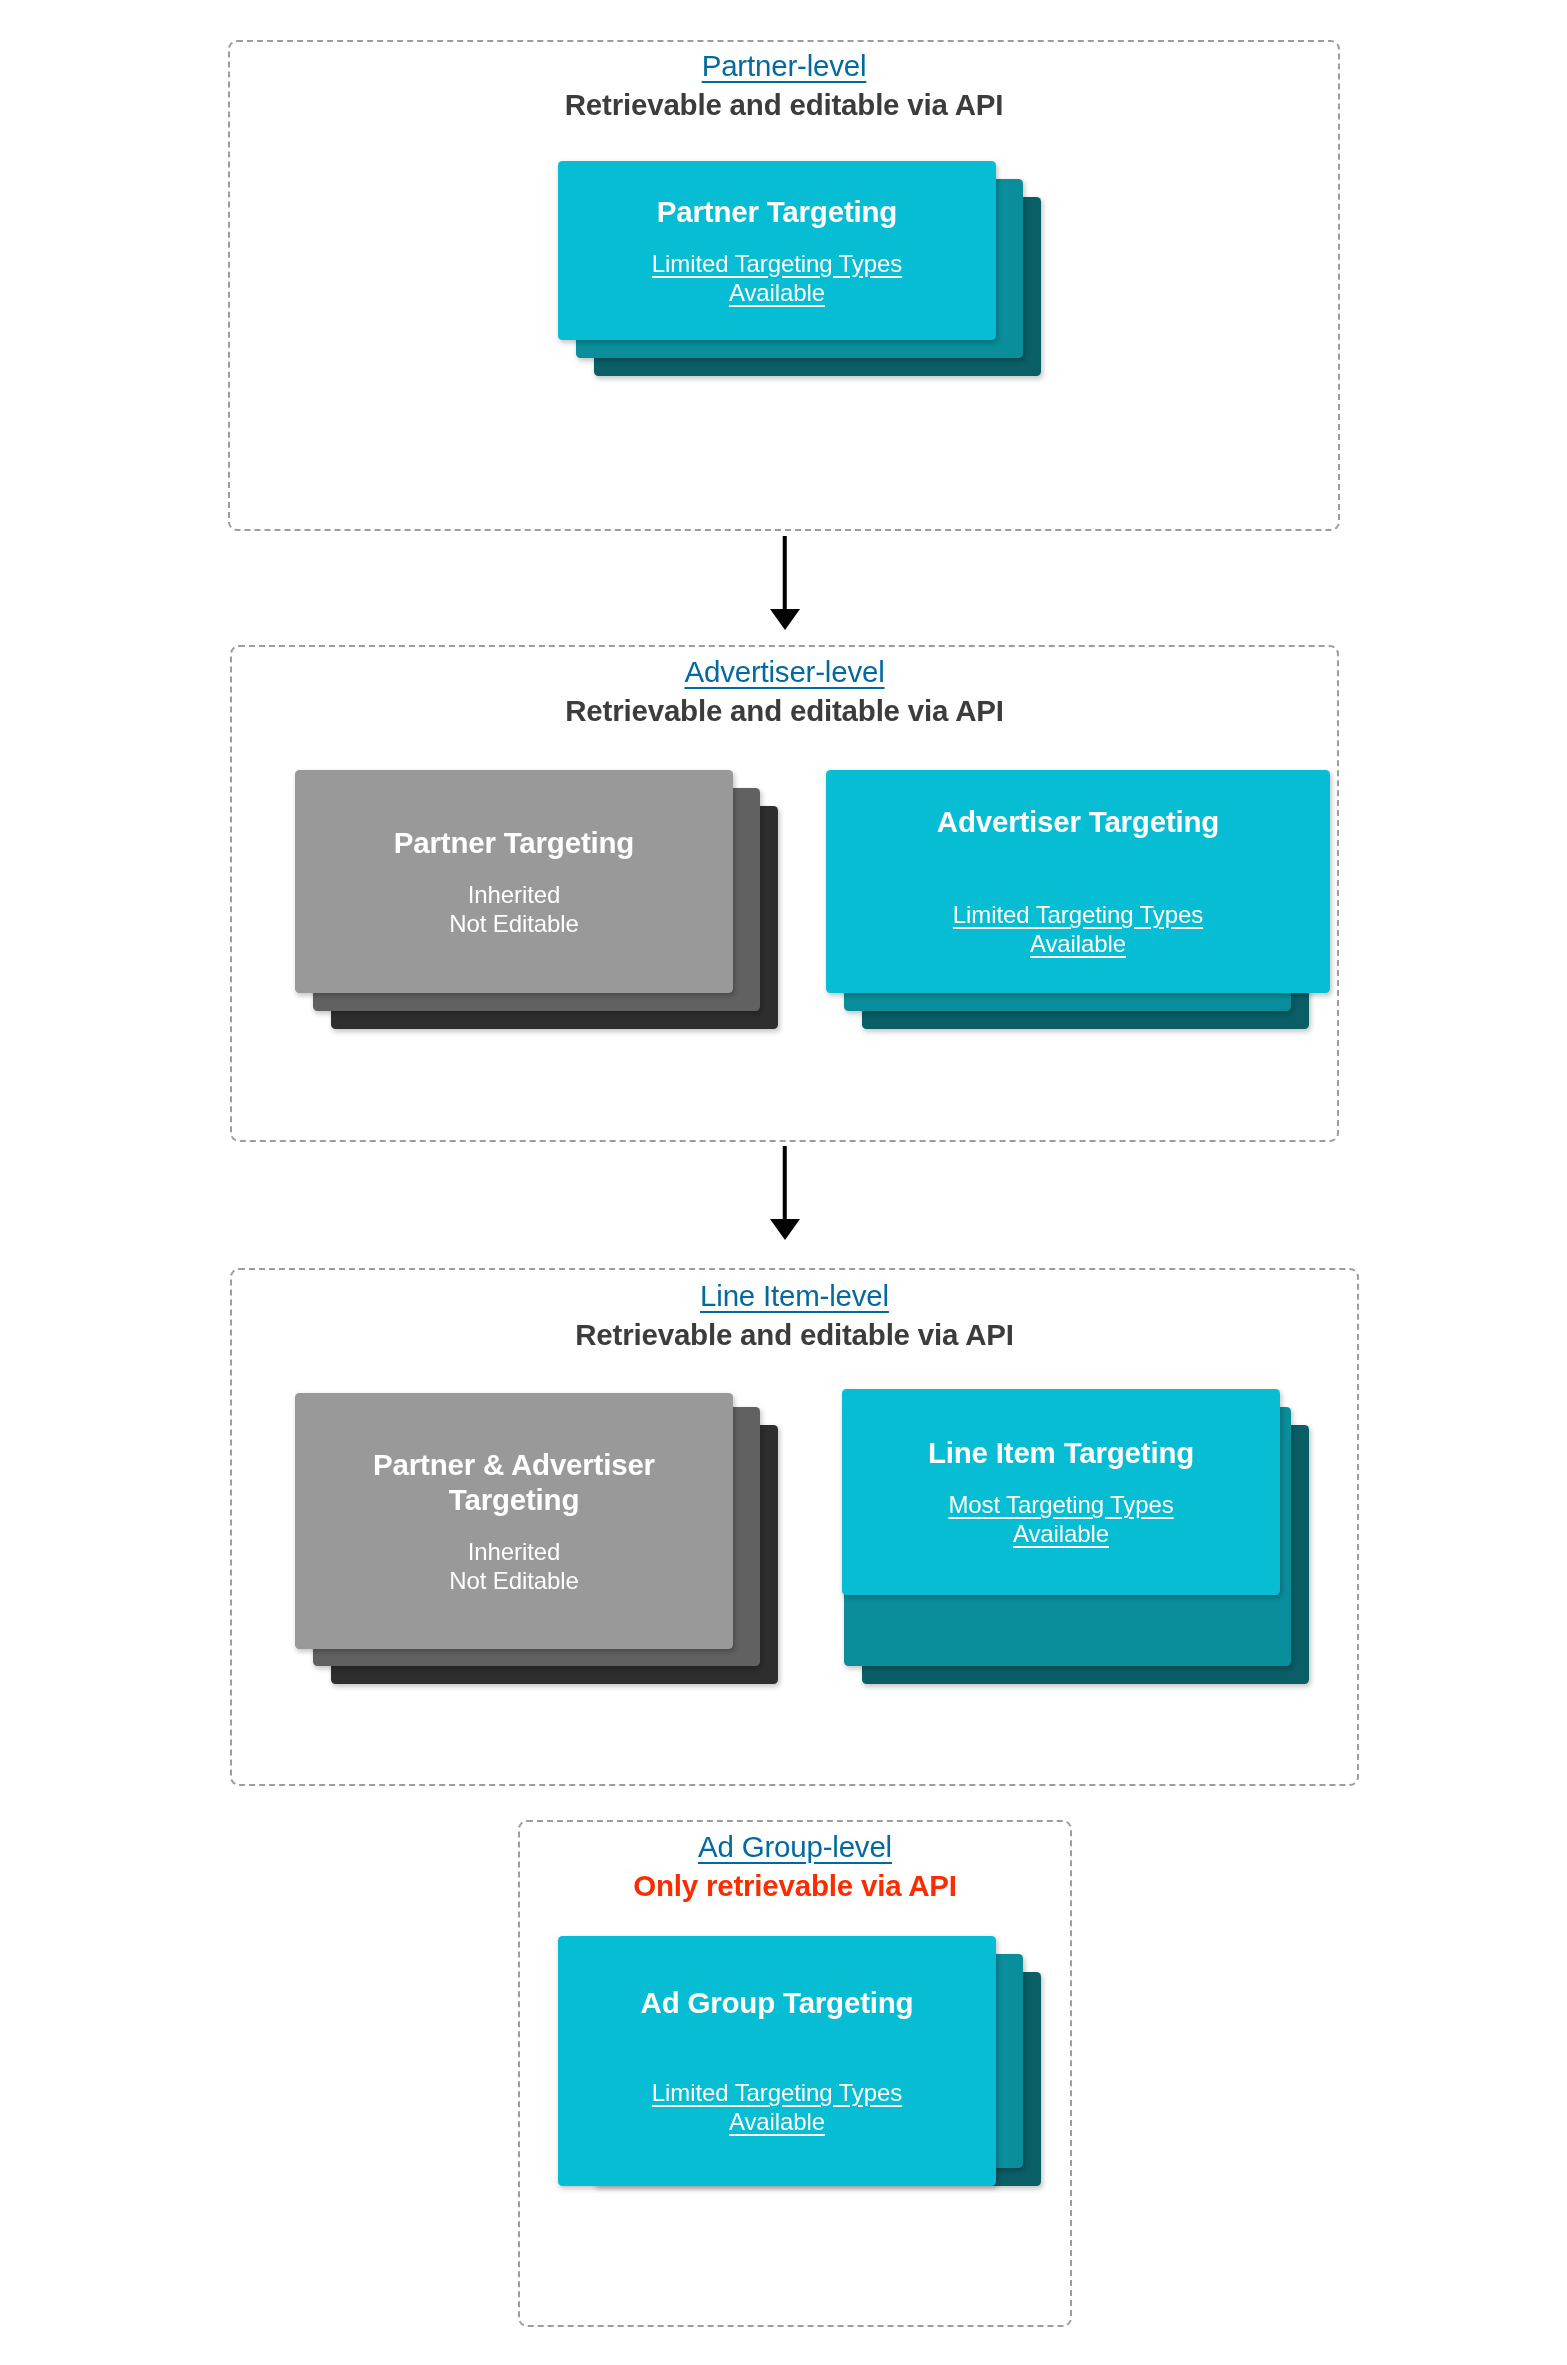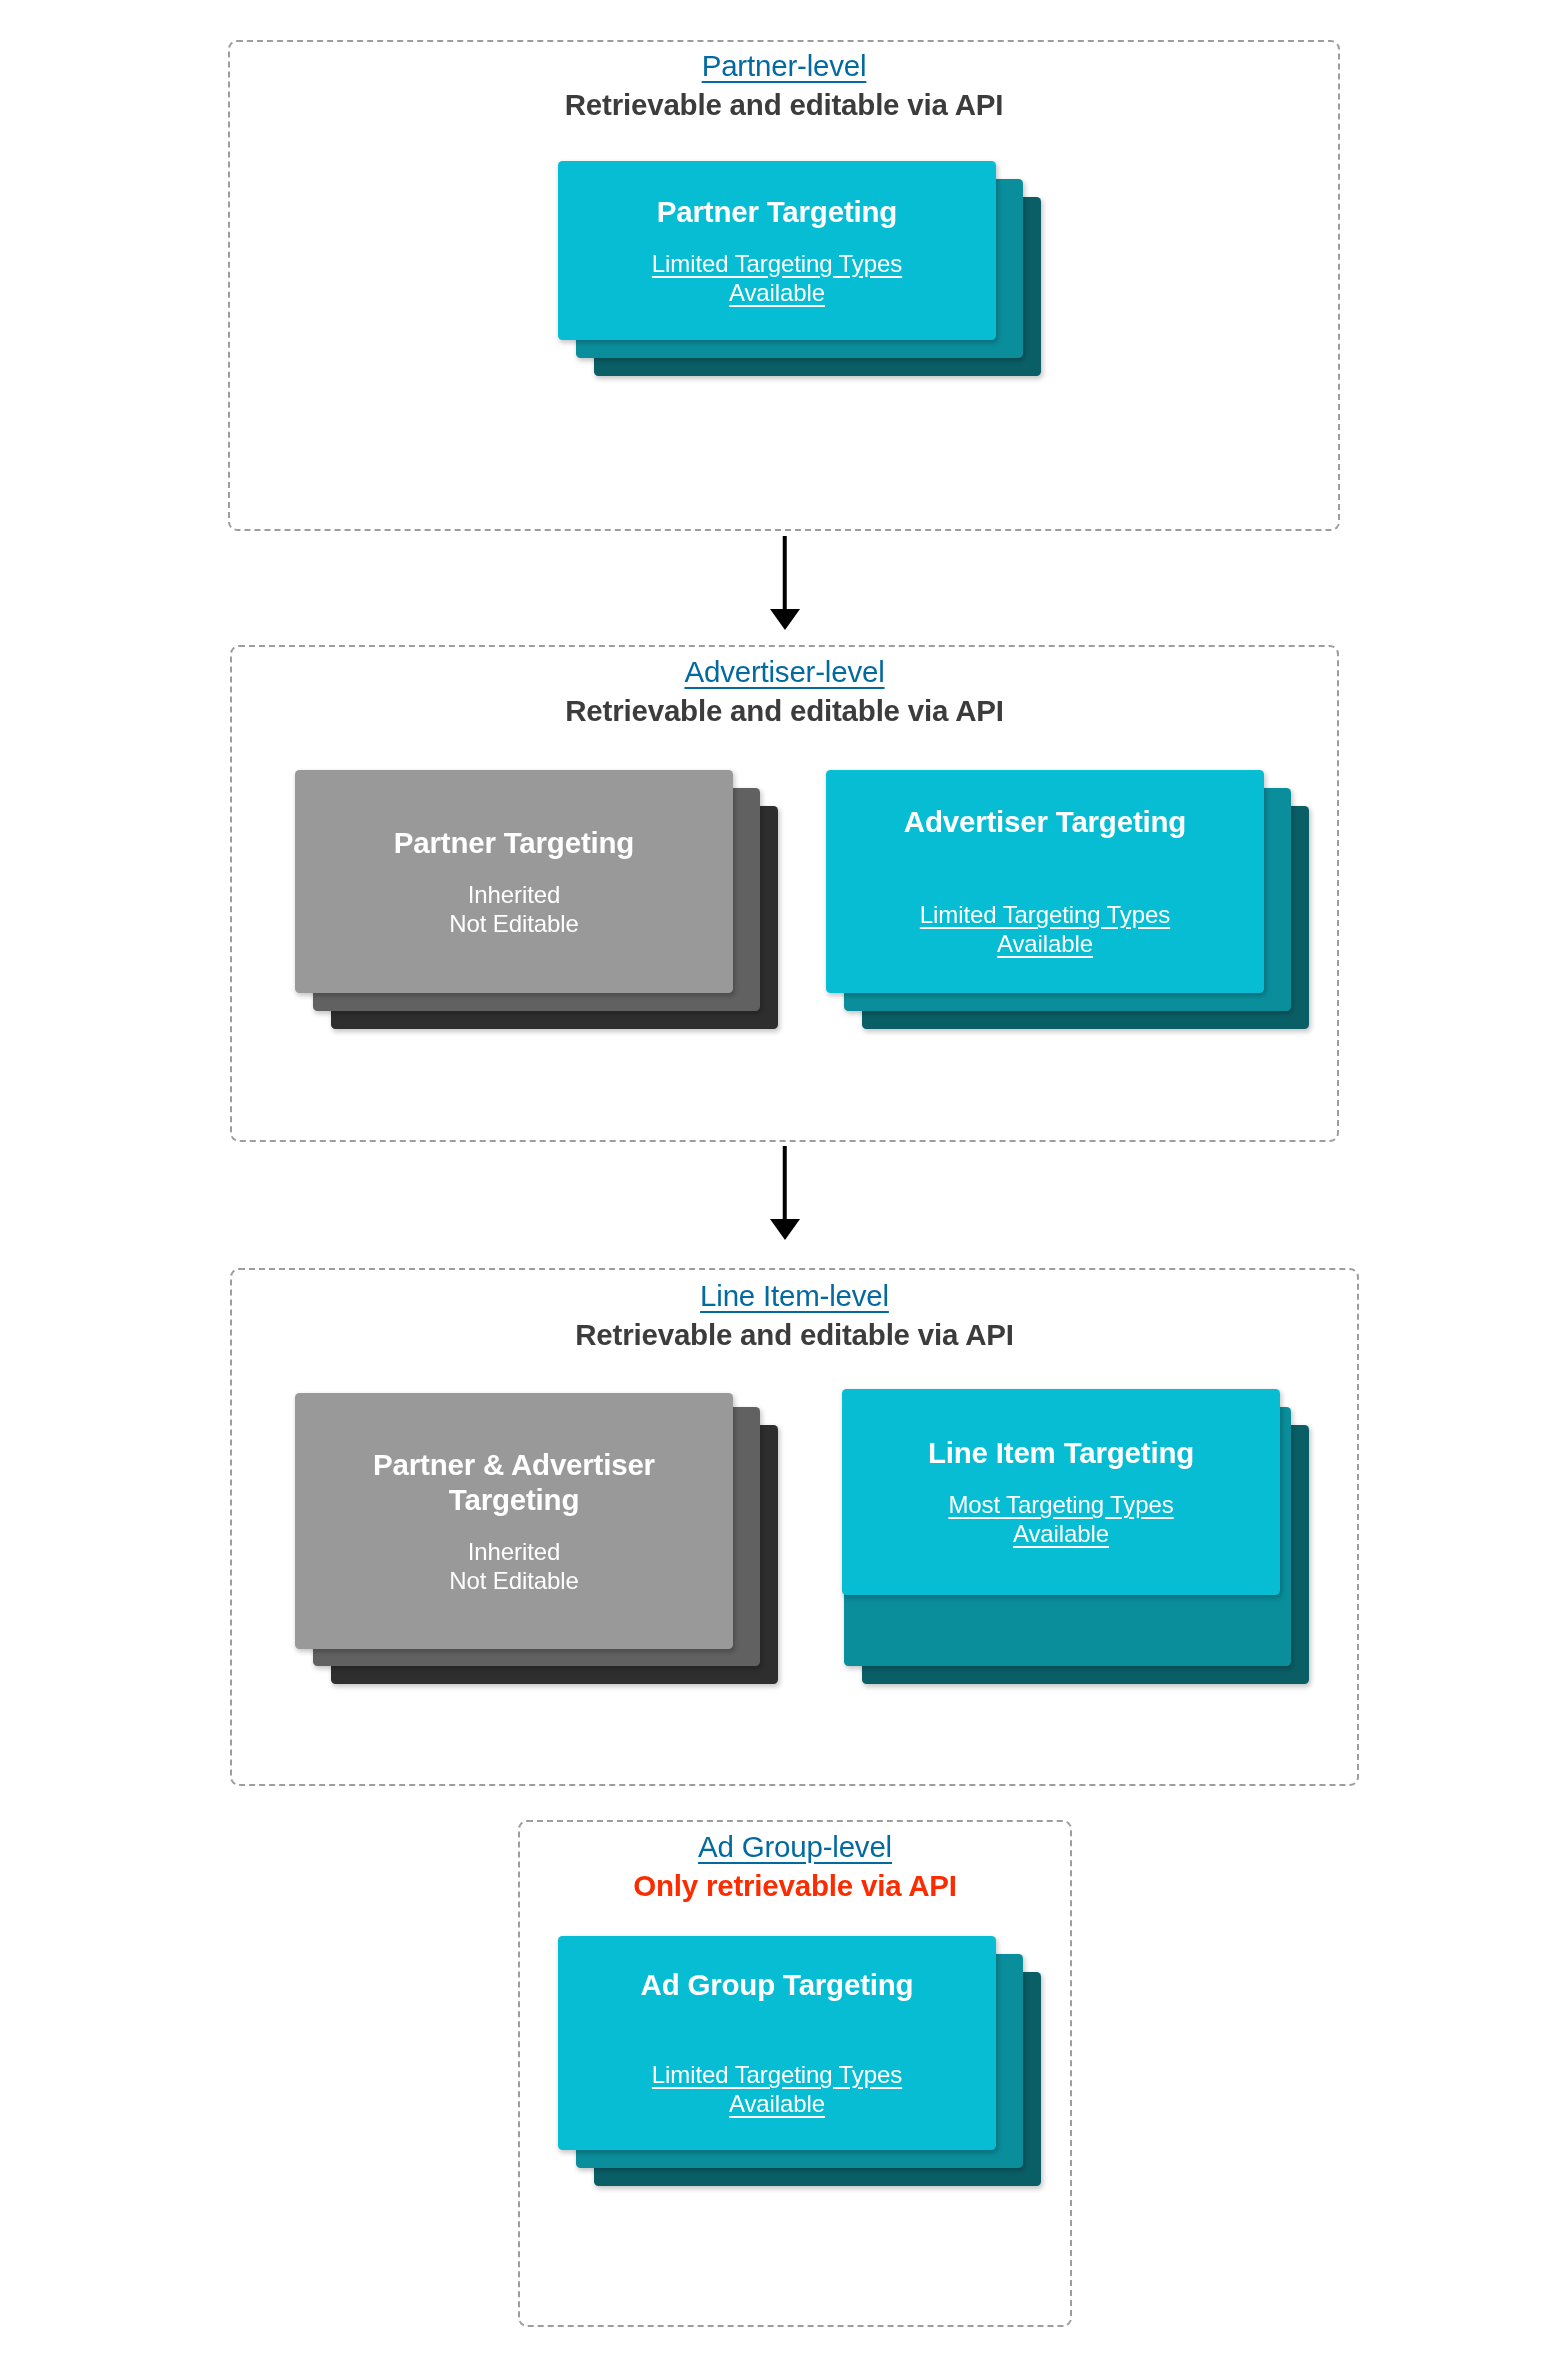--- a/index.html
+++ b/index.html
@@ -177,21 +177,21 @@
       <div class="card-sub">
         <span>Inherited</span><br>
         <span>Not Editable</span>
       </div>
     </div>
   </div>
 
   <div class="cardstack theme-cyan" style="left:826px; top:770px; width:464px; height:250px;">
     <div class="layer back" style="left:36px; top:36px; width:447px; height:223px;"></div>
     <div class="layer mid" style="left:18px; top:18px; width:447px; height:223px;"></div>
-    <div class="layer front" style="left:0px; top:0px; width:438px; height:223px;gap:41px;">
+    <div class="layer front" style="left:0px; top:0px; width:504px; height:223px;gap:41px;">
       <div class="card-title">Advertiser Targeting</div>
       <div class="card-sub u">
         <span>Limited Targeting Types</span><br>
         <span>Available</span>
       </div>
     </div>
   </div>
 
   <div class="arrow" style="left:764px; top:1146px; width:41px; height:94px;">
     <div class="shaft" style="height:76px;"></div>
@@ -232,21 +232,21 @@
   <div class="panel" style="left:518px; top:1820px; width:554px; height:507px;">
   </div>
   <div class="panel-header" style="left:518px; top:1830px; width:554px;">
     <span class="panel-level">Ad Group-level</span>
     <span class="panel-api warn">Only retrievable via API</span>
   </div>
 
   <div class="cardstack theme-cyan" style="left:558px; top:1936px; width:464px; height:250px;">
     <div class="layer back" style="left:36px; top:36px; width:447px; height:214px;"></div>
     <div class="layer mid" style="left:18px; top:18px; width:447px; height:214px;"></div>
-    <div class="layer front" style="left:0px; top:0px; width:438px; height:214px;gap:38px;">
+    <div class="layer front" style="left:0px; top:0px; width:438px; height:250px;gap:38px;">
       <div class="card-title">Ad Group Targeting</div>
       <div class="card-sub u">
         <span>Limited Targeting Types</span><br>
         <span>Available</span>
       </div>
     </div>
   </div>
 
 </div>
 

